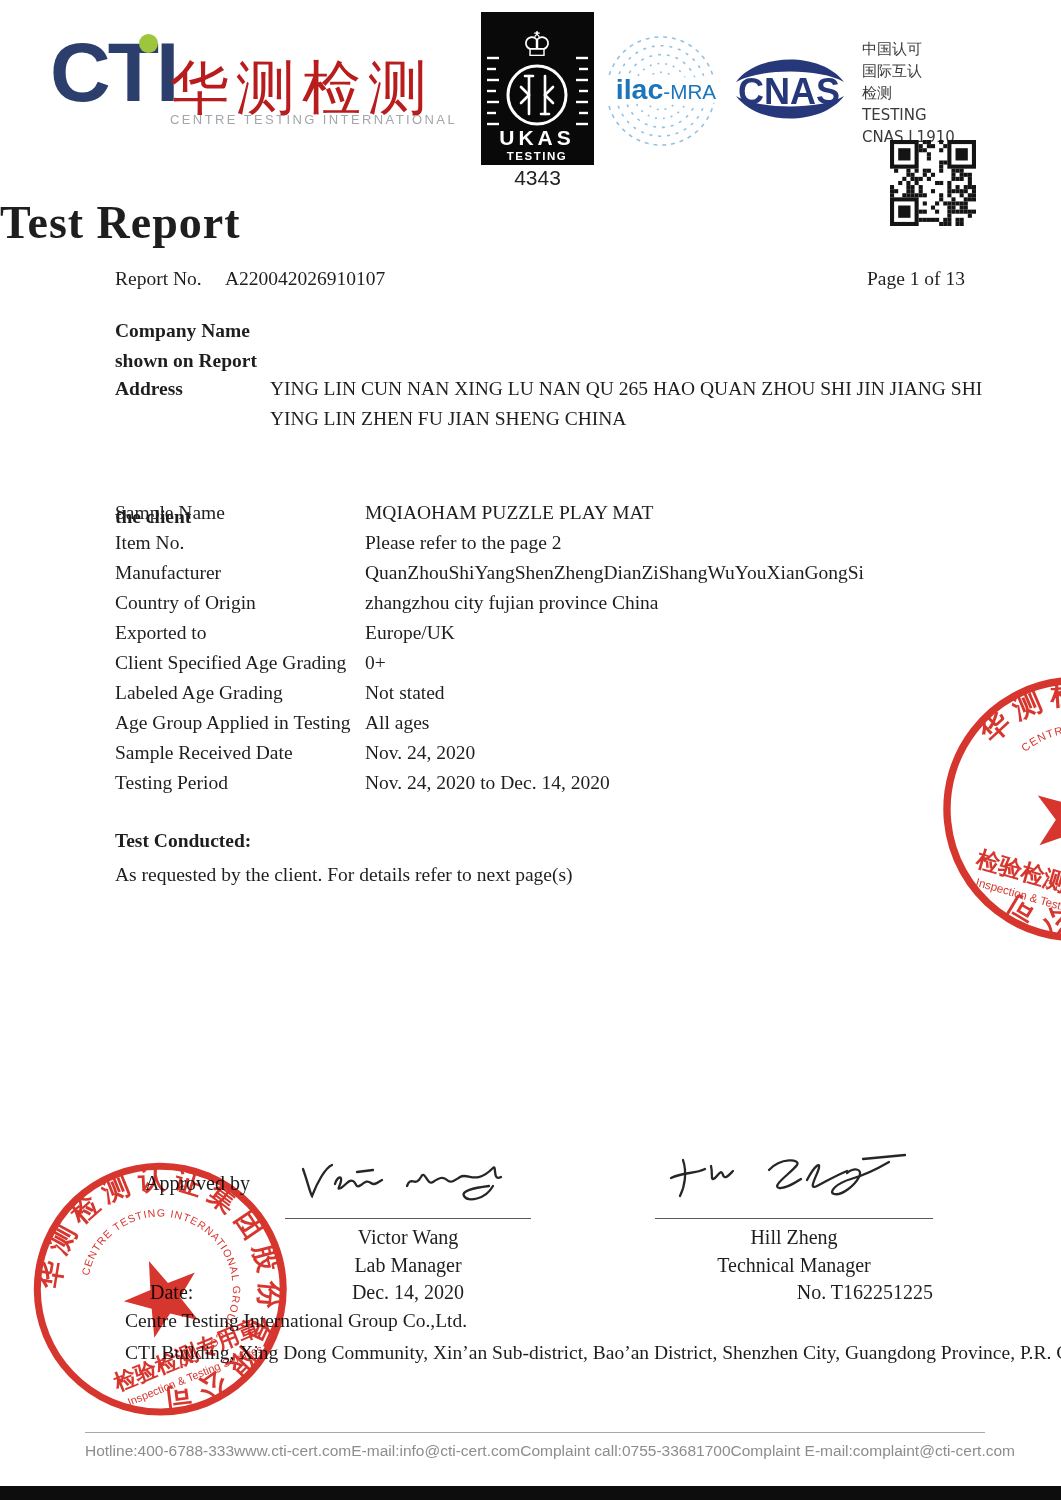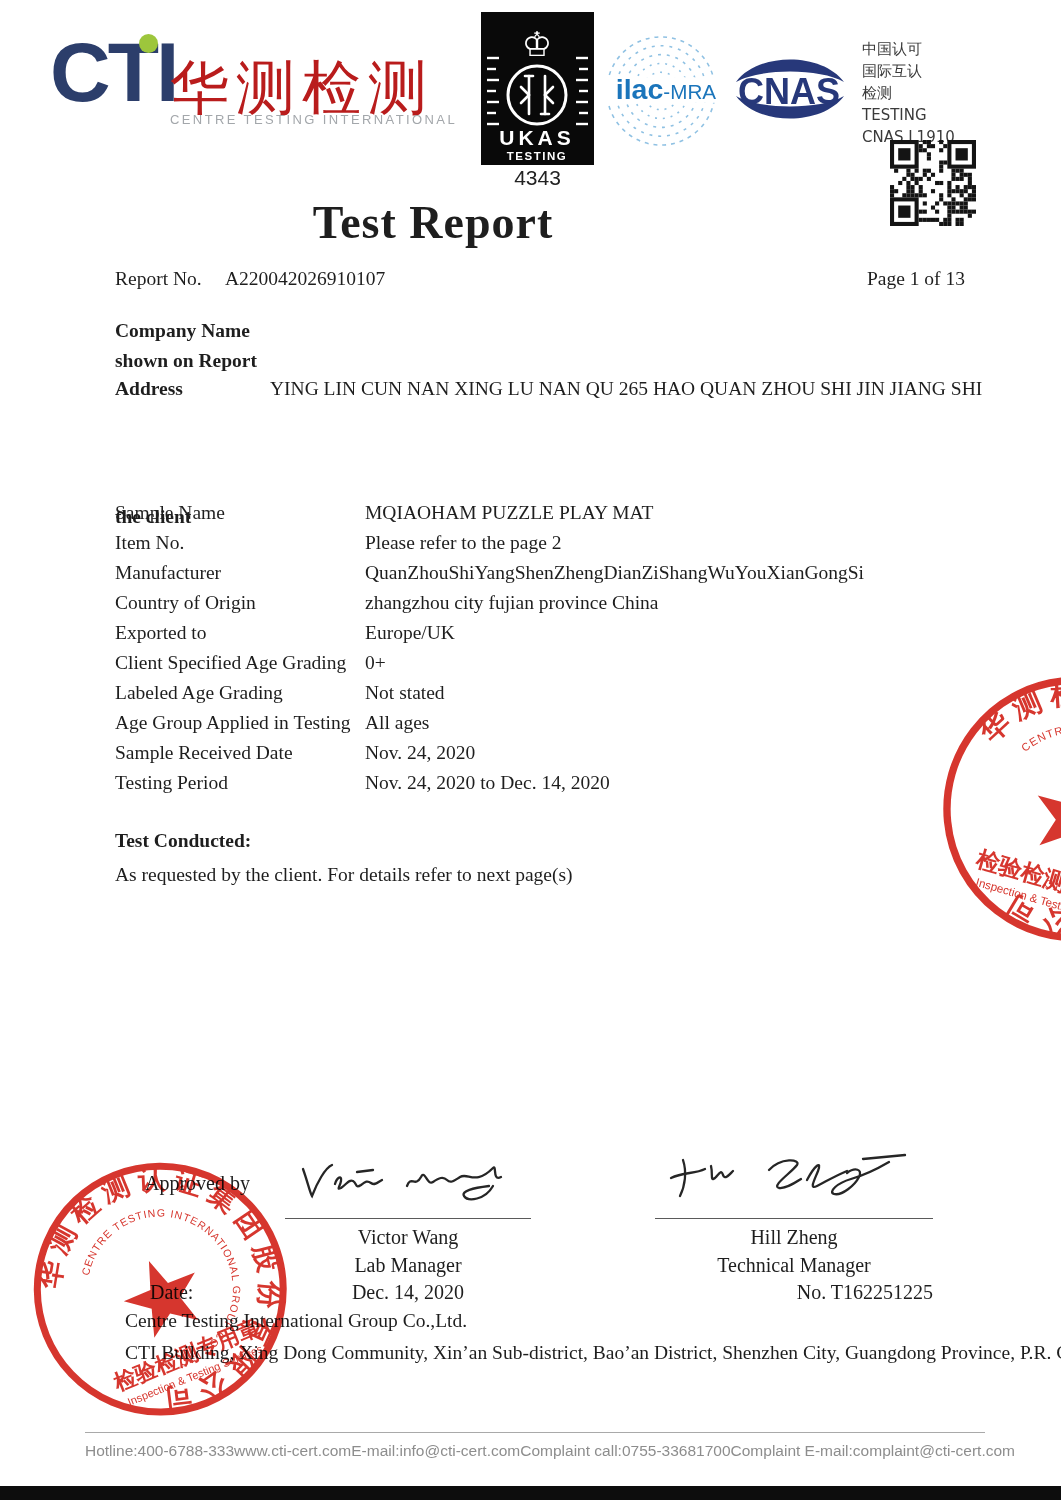--- a/index.html
+++ b/index.html
@@ -246,29 +246,30 @@
       <rect x="4" y="4" width="20" height="20" fill="#fff"></rect>
       <rect x="8" y="8" width="12" height="12" fill="#141414"></rect>
       <rect x="56" y="0" width="28" height="28" fill="#141414"></rect>
       <rect x="60" y="4" width="20" height="20" fill="#fff"></rect>
       <rect x="64" y="8" width="12" height="12" fill="#141414"></rect>
       <rect x="0" y="56" width="28" height="28" fill="#141414"></rect>
       <rect x="4" y="60" width="20" height="20" fill="#fff"></rect>
       <rect x="8" y="64" width="12" height="12" fill="#141414"></rect>
     </svg>
 
-  <div class="abs title" style="left:0;top:196px;width:866px;text-align:center;">Test Report</div>
+  <div class="abs title" style="left:0;top:196px;width:866px;">Test Report</div>
   <div class="abs t19" style="left:115px;top:268px;">Report No.</div>
   <div class="abs t19" style="left:225px;top:268px;">A220042026910107</div>
   <div class="abs t19" style="left:765px;top:268px;width:200px;text-align:right;">Page 1 of 13</div>
 
   <div class="abs t19 bold" style="left:115px;top:320px;">Company Name</div>
   <div class="abs t19 bold" style="left:115px;top:350px;">shown on Report</div>
   <div class="abs t19 bold" style="left:115px;top:378px;">Address</div>
   <div class="abs t19" style="left:270px;top:378px;white-space:nowrap;">YING LIN CUN NAN XING LU NAN QU 265 HAO QUAN ZHOU SHI JIN JIANG SHI</div>
+  <div class="abs t19" style="left:270px;top:408px;white-space:nowrap;">YING LIN ZHEN FU JIAN SHENG CHINA</div>
 
   <div class="abs t19 bold" style="left:115px;top:476px;margin-top:30px;">the client</div>
 
   <div>
     <span class="kv-label" style="top:502px;">Sample Name</span>
     <span class="kv-value" style="top:502px;">MQIAOHAM PUZZLE PLAY MAT</span>
     <span class="kv-label" style="top:532px;">Item No.</span>
     <span class="kv-value" style="top:532px;">Please refer to the page 2</span>
     <span class="kv-label" style="top:562px;">Manufacturer</span>
     <span class="kv-value" style="top:562px;">QuanZhouShiYangShenZhengDianZiShangWuYouXianGongSi</span>

